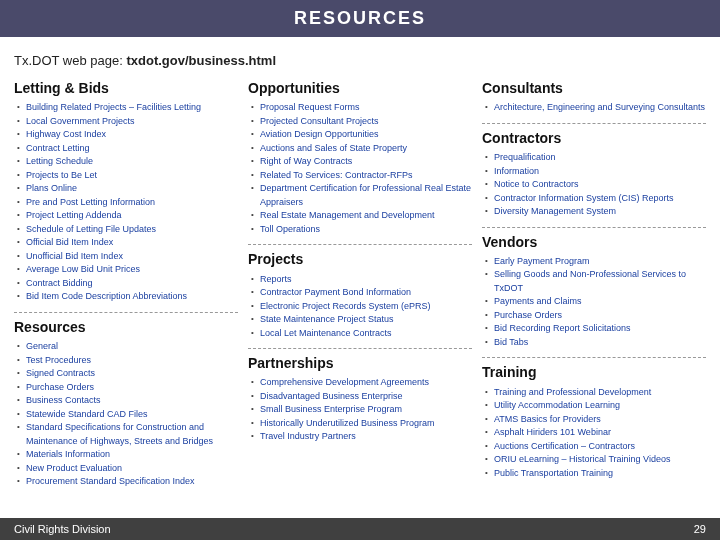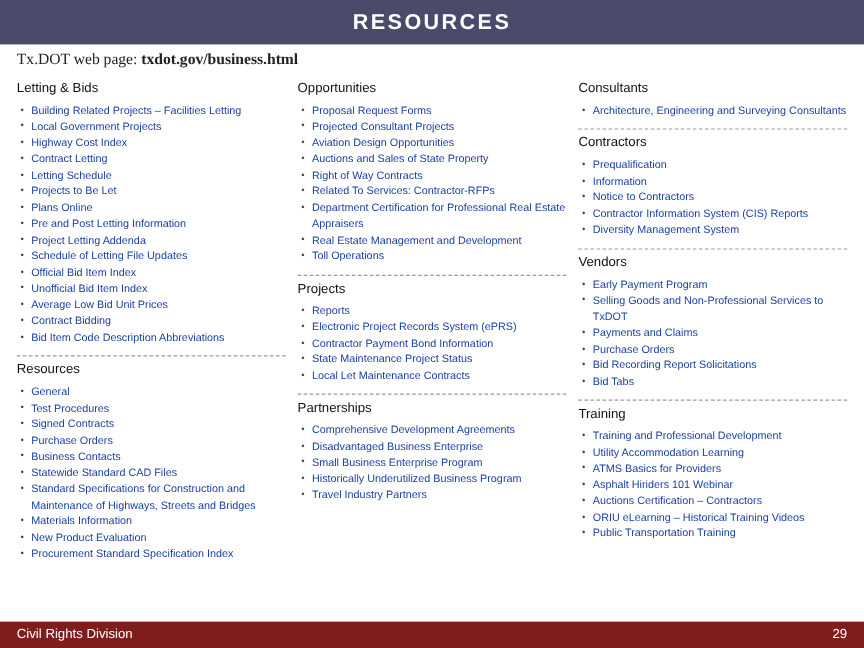--- a/index.html
+++ b/index.html
@@ -17,23 +17,22 @@
       background: #4a4a6a;
       color: #fff;
       text-align: center;
       padding: 8px 0;
       font-size: 18px;
       font-weight: bold;
       letter-spacing: 2px;
     }
 
     .subtitle {
-      padding: 4px 14px 6px 14px;
+      padding: 16px 14px 6px 14px;
       font-size: 13px;
-      font-family: Liberation Serif, serif;
     }
 
     .subtitle strong {
       font-weight: bold;
     }
 
     .main-content {
       display: flex;
       padding: 4px 14px;
       gap: 10px;
@@ -44,22 +43,22 @@
       flex: 1;
       font-size: 9.5px;
       line-height: 1.45;
     }
 
     .col-section {
       margin-bottom: 8px;
     }
 
     .col-section h3 {
-      font-size: 11px;
-      font-weight: normal;
+      font-size: 14px;
+      font-weight: bold;
       margin-bottom: 3px;
       color: #111;
     }
 
     .col-section ul {
       list-style: none;
       padding-left: 2px;
     }
 
     .col-section ul li {
@@ -81,21 +80,21 @@
     .dashed-line {
       border-top: 1px dashed #999;
       margin: 4px 0;
     }
 
     .footer {
       position: absolute;
       bottom: 0;
       left: 0;
       right: 0;
-      background: #7f1d1d;
+      background: #404040;
       color: #fff;
       padding: 5px 14px;
       font-size: 11px;
       display: flex;
       justify-content: space-between;
       align-items: center;
     }
   </style>
 </head>
 <body>
@@ -162,22 +161,22 @@
         <li>Department Certification for Professional Real Estate Appraisers</li>
         <li>Real Estate Management and Development</li>
         <li>Toll Operations</li>
       </ul>
     </div>
     <div class="dashed-line"></div>
     <div class="col-section">
       <h3>Projects</h3>
       <ul>
         <li>Reports</li>
+        <li>Contractor Payment Bond Information</li>
         <li>Electronic Project Records System (ePRS)</li>
-        <li>Contractor Payment Bond Information</li>
         <li>State Maintenance Project Status</li>
         <li>Local Let Maintenance Contracts</li>
       </ul>
     </div>
     <div class="dashed-line"></div>
     <div class="col-section">
       <h3>Partnerships</h3>
       <ul>
         <li>Comprehensive Development Agreements</li>
         <li>Disadvantaged Business Enterprise</li>

